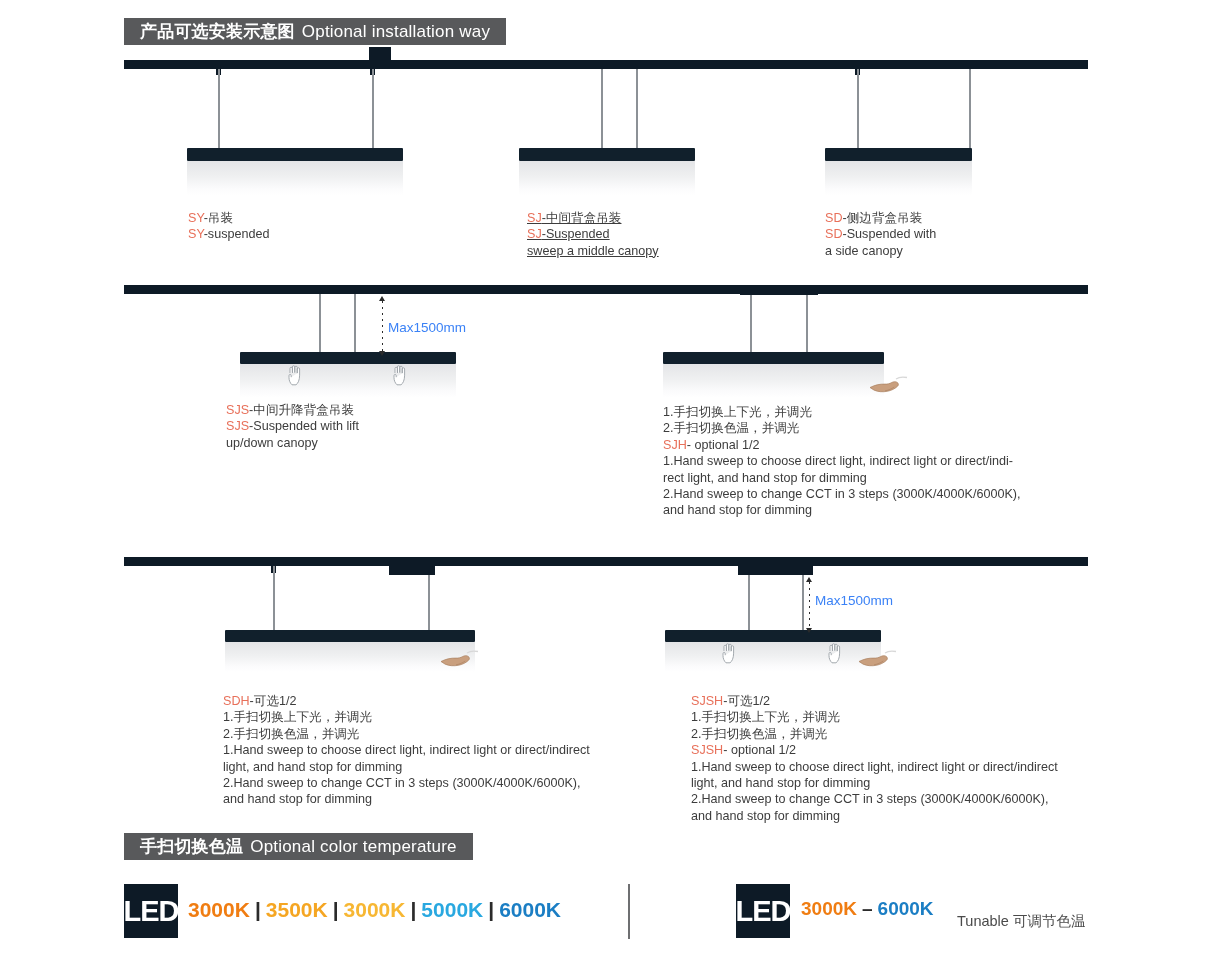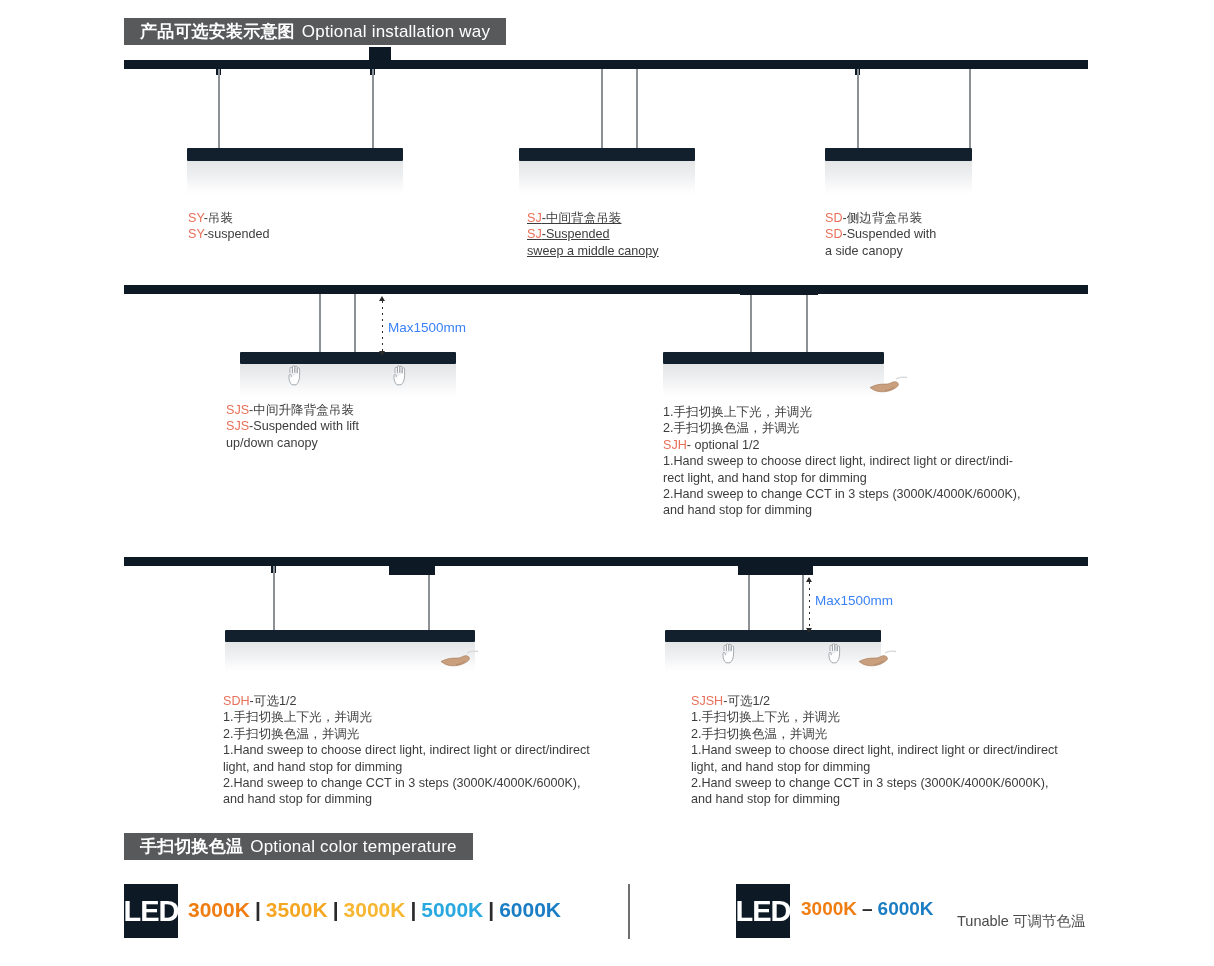--- a/index.html
+++ b/index.html
@@ -194,20 +194,21 @@
   <svg class="hand-sweep" style="left:855px;top:648px;" viewBox="0 0 46 22">
     <path d="M41 3.5 a9 4 0 0 0-11 1.5" fill="none" stroke="#d8d8d8" stroke-width="1.3"></path>
     <path d="M4 13.5 c5-2.6 10-3.6 15-3.4 c2.4 .1 4.6-.4 6.6-1.5 c2-1.1 4-1.3 5.6-.2 c1.5 1 1.6 2.7 .3 3.9 c-2.4 2.3-6 4.2-10.1 5 c-4.6 .9-9.2 .5-13.2-1.1 z" fill="#c99f7e" stroke="#a9805f" stroke-width=".7" stroke-linejoin="round"></path>
     <path d="M19 16.8 c3.6-.6 6.8-2 9.2-3.8" fill="none" stroke="#a9805f" stroke-width=".6"></path>
   </svg>
 </div>
 <div class="caption" style="left:653px;top:693px;width:370px;margin-left:38px;">
   <div class="line"><span class="code">SJSH</span><span>-可选1/2</span></div>
   <div class="line"><span>1.手扫切换上下光，并调光</span></div>
   <div class="line"><span>2.手扫切换色温，并调光</span></div>
+  <div class="line"><span class="code">SJSH</span><span>- optional 1/2</span></div>
   <div class="wrap"><span>1.Hand sweep to choose direct light, indirect light or direct/indirect light, and hand stop for dimming</span></div>
   <div class="wrap"><span>2.Hand sweep to change CCT in 3 steps (3000K/4000K/6000K), and hand stop for dimming</span></div>
 </div>
 
 <div class="banner" style="left:124px;top:833px;height:27px;">
   <span class="cn">手扫切换色温</span>
   <span class="en">Optional color temperature</span>
 </div>
 
 <div class="ledbadge" style="left:124px;top:884px;width:54px;height:54px;">

